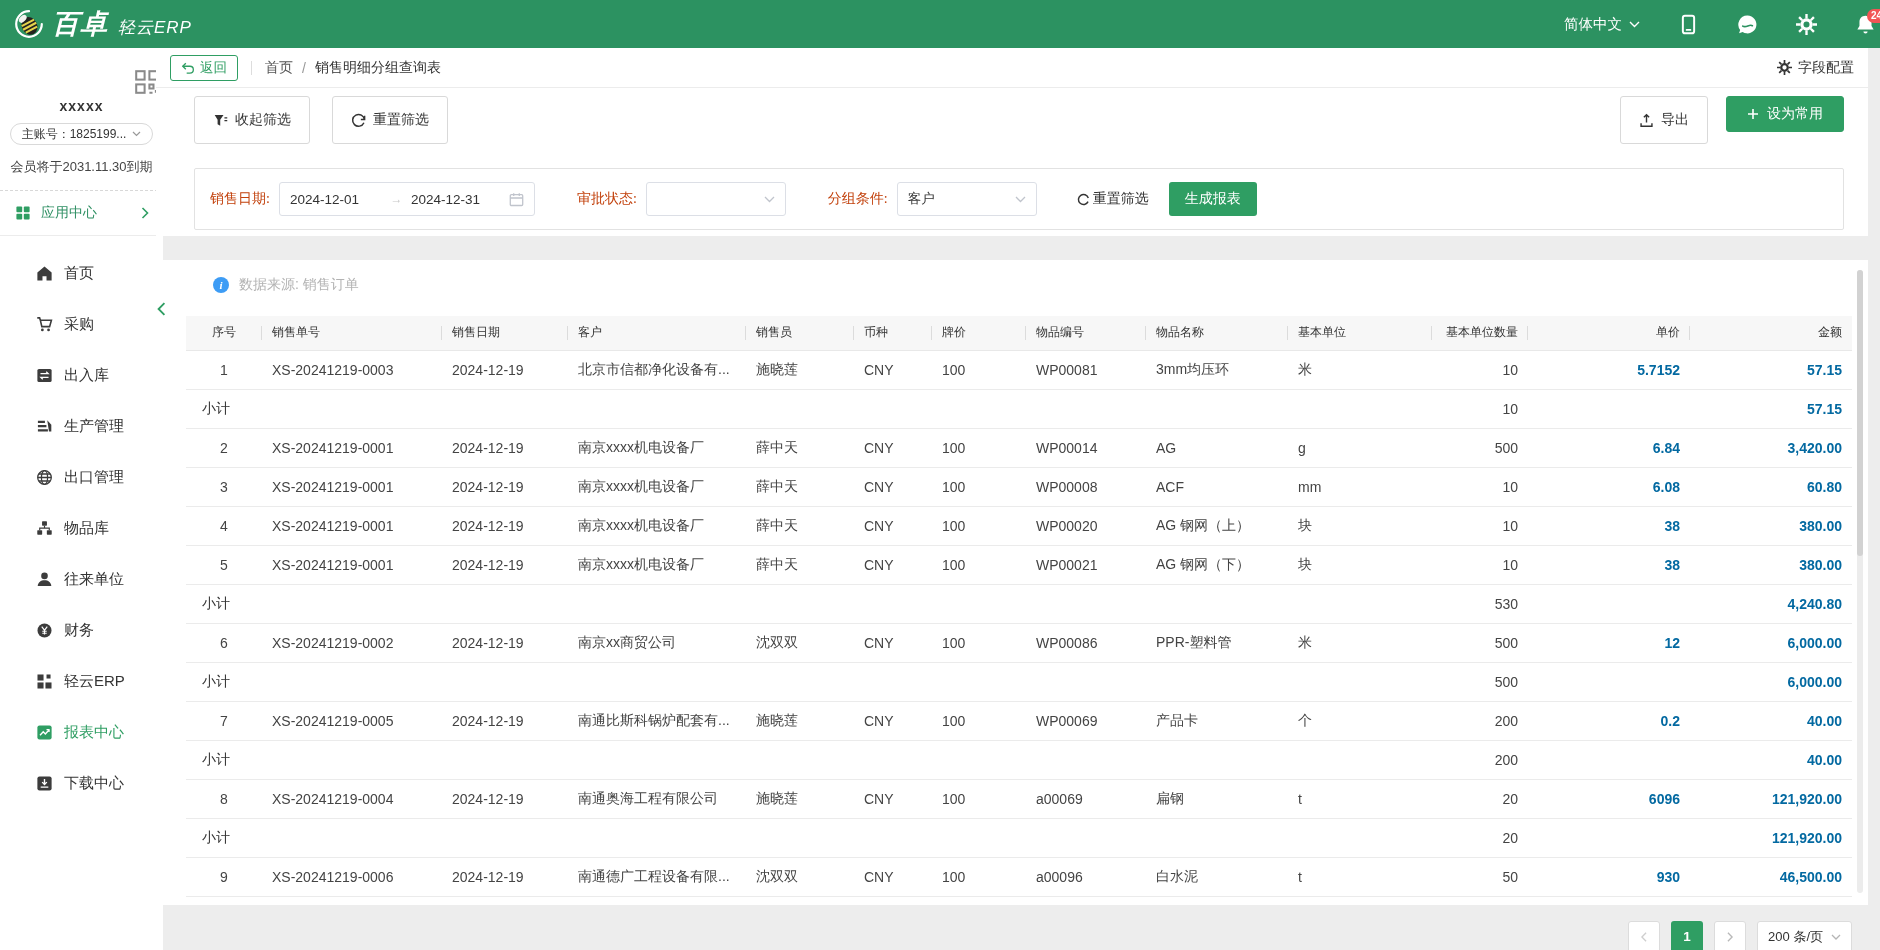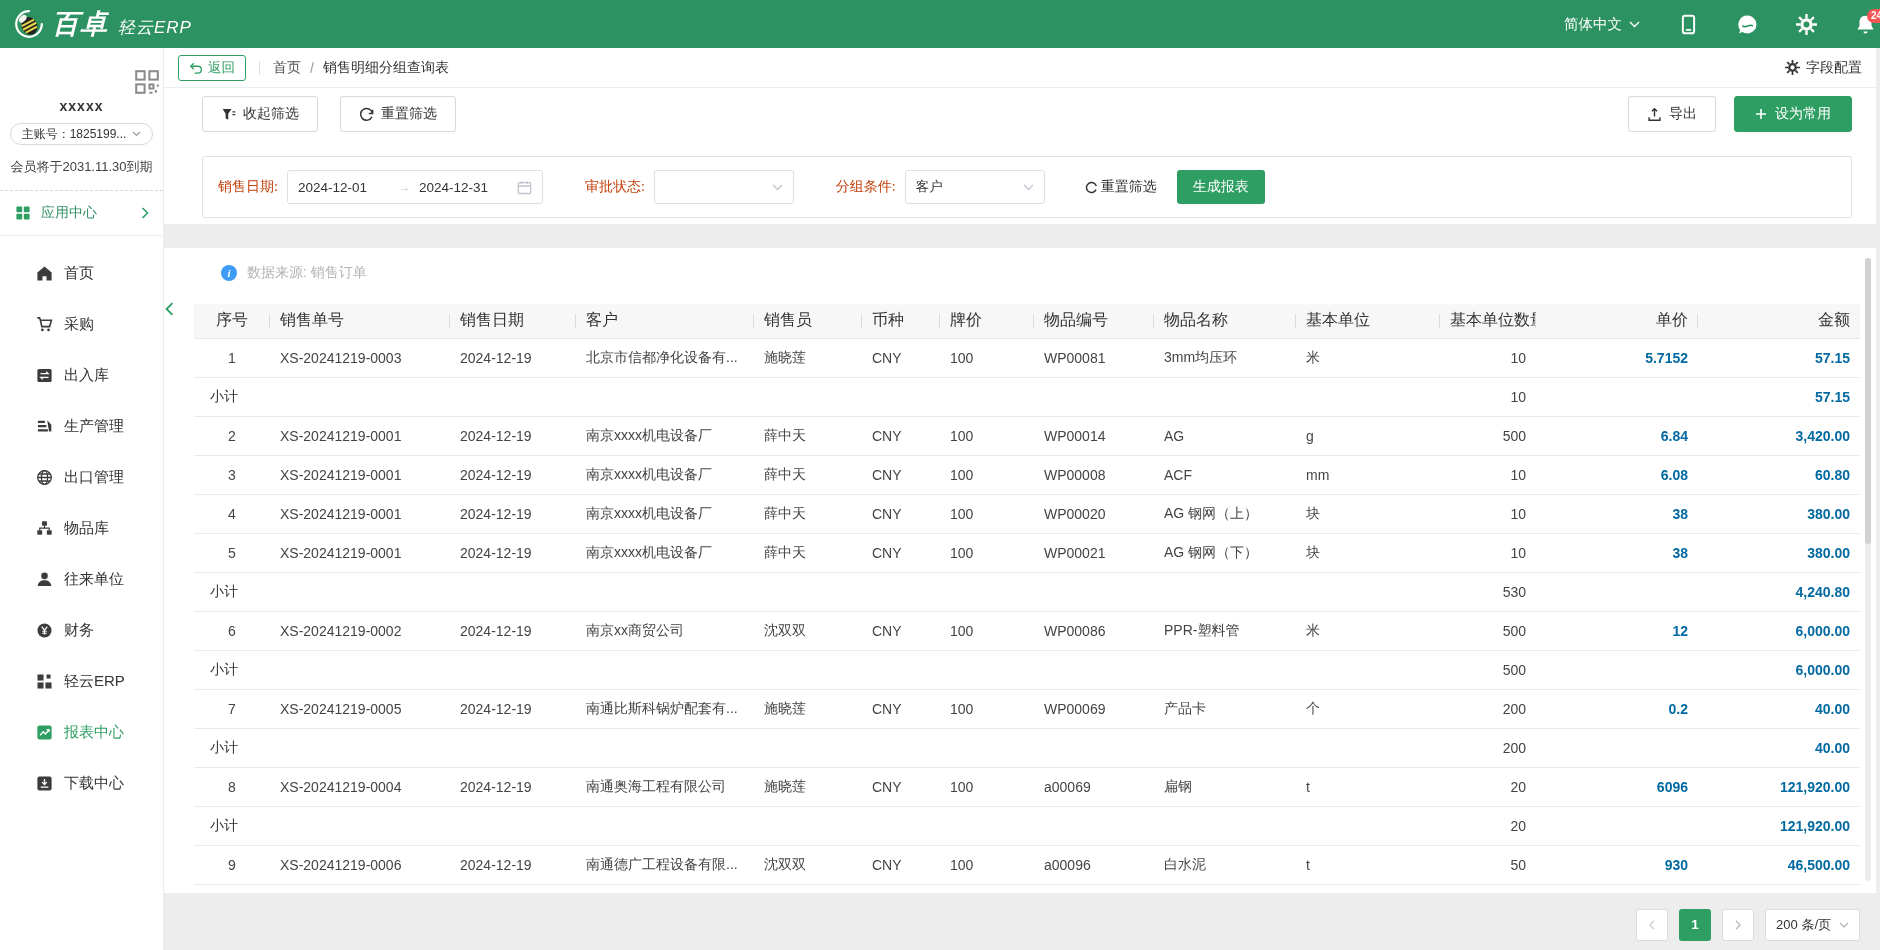--- a/index.html
+++ b/index.html
@@ -32,34 +32,34 @@
   .hr-solid { border:0; border-top:1px solid #ececec; }
   .menu { margin-top:12px; }
   .menu-item { height:51px; display:flex; align-items:center; padding-left:36px; gap:11px; cursor:pointer; color:#333; font-size:15px; }
   .menu-item .mi-icon { width:17px; height:17px; color:#3c3c3c; flex:none; }
   .menu-item .mi-icon svg { width:100%; height:100%; display:block; }
   .menu-item.active { color:#2f9e63; }
   .menu-item.active .mi-icon { color:#2f9e63; }
   svg { overflow:visible; }
 
   
-  .content { position:absolute; left:164px; top:48px; width:1712px; height:902px; }
+  .content { position:absolute; left:156px; top:48px; width:1712px; height:902px; }
   .breadcrumb-bar { height:40px; background:#fff; display:flex; align-items:center; padding:0 14px; border-bottom:1px solid #ececec; }
   .back-btn { height:26px; display:flex; align-items:center; gap:5px; padding:0 10px; border:1px solid #2f9e63; border-radius:3px; color:#2f9e63; background:#fff; font-size:13.5px; cursor:pointer; font-family:inherit; }
   .back-btn svg { width:14px; height:14px; }
   .vsep { width:1px; height:14px; background:#ddd; margin:0 13px; }
   .crumb { color:#555; font-size:14px; }
   .crumb-sep { color:#999; margin:0 9px; }
   .crumb-cur { color:#333; font-size:14px; }
   .field-config { margin-left:auto; display:flex; align-items:center; gap:6px; color:#333; font-size:14px; cursor:pointer; }
   .field-config svg { width:15px; height:15px; color:#333; }
 
   .white-top { background:#fff; padding:8px 24px 6px 38px; }
   .toolbar-row { display:flex; align-items:center; }
-  .btn { height:36px; display:inline-flex; align-items:center; gap:7px; padding:0 18px; background:#fff; border:1px solid #d9d9d9; border-radius:3px; font-size:14px; color:#333; cursor:pointer; font-family:inherit; }
+  .btn { height:48px; display:inline-flex; align-items:center; gap:7px; padding:0 18px; background:#fff; border:1px solid #d9d9d9; border-radius:3px; font-size:14px; color:#333; cursor:pointer; font-family:inherit; }
   .btn svg { width:15px; height:15px; color:#333; }
   .btn + .btn { margin-left:22px; }
   .toolbar-right { margin-left:auto; display:flex; gap:18px; }
   .btn-green { height:36px; display:inline-flex; align-items:center; gap:8px; padding:0 20px; background:#2f9e63; border:1px solid #2f9e63; border-radius:3px; color:#fff; font-size:14px; cursor:pointer; font-family:inherit; }
   .btn-green svg { width:12px; height:12px; }
 
   .filter-card { margin-top:24px; border:1px solid #e2e2e2; border-radius:2px; padding:13px 15px; display:flex; align-items:center; background:#fff; }
   .f-label { font-size:14px; color:#c2410c; margin-right:9px; white-space:nowrap;font-family:Liberation Serif, serif; }
   .date-box { width:256px; height:34px; border:1px solid #dcdfe6; border-radius:3px; display:flex; align-items:center; padding:0 10px; gap:6px; background:#fff; cursor:pointer; }
   .date-val { font-size:13.5px; color:#333; font-weight:500; width:92px; }
@@ -72,21 +72,21 @@
   .reset-link { display:flex; align-items:center; gap:3px; font-size:14px; color:#333; cursor:pointer; margin:0 20px 0 40px; white-space:nowrap; }
   .reset-link svg { width:13px; height:13px; }
   .gen-btn { height:34px; padding:0 16px; background:#2f9e63; border:none; border-radius:3px; color:#fff; font-size:14px; cursor:pointer; font-family:inherit; }
 
   .table-panel { position:relative; background:#fff; margin-top:24px; padding:0 16px 8px 30px; }
   .info-banner { height:44px; display:flex; align-items:center; gap:10px; padding:6px 0 0 27px; margin-bottom:12px; }
   .info-icon { width:16px; height:16px; border-radius:50%; background:#3d9cf5; color:#fff; font-size:11px; font-weight:700; font-style:italic; display:flex; align-items:center; justify-content:center; font-family:"Liberation Serif","DejaVu Serif",serif; flex:none; }
   .info-text { color:#b3b3b3; font-size:14px; }
 
   table { width:100%; border-collapse:collapse; table-layout:fixed; }
-  thead th { height:34px; background:#f7f7f7; font-weight:500; font-size:16px; color:#333; padding:0 10px; position:relative; border-bottom:1px solid #e8e8e8; white-space:nowrap; overflow:hidden; }
+  thead th { height:34px; background:#f7f7f7; font-weight:500; font-size:12px; color:#333; padding:0 10px; position:relative; border-bottom:1px solid #e8e8e8; white-space:nowrap; overflow:hidden; }
   thead th:not(:last-child)::after { content:""; position:absolute; right:0; top:10px; width:1px; height:14px; background:#dcdcdc; }
   tbody td { height:39px; border-bottom:1px solid #ebebeb; font-size:14px; color:#444; padding:0 10px; white-space:nowrap; overflow:hidden; text-overflow:ellipsis; background:#fff; }
   .al { text-align:left; } .ac { text-align:center; } .ar { text-align:right; }
   td.b { font-weight:700; color:#0369a1; }
   td.sub-label { padding-left:16px; color:#333; }
 
   .v-scrollbar { position:absolute; right:5px; top:10px; bottom:12px; width:6px; border-radius:3px; background:#ececec; }
   .v-thumb { position:absolute; top:0; left:0; width:6px; height:46%; border-radius:3px; background:#d2d2d2; }
 
   .pagination { display:flex; justify-content:flex-end; align-items:center; gap:11px; padding:16px 16px 0 0; }

